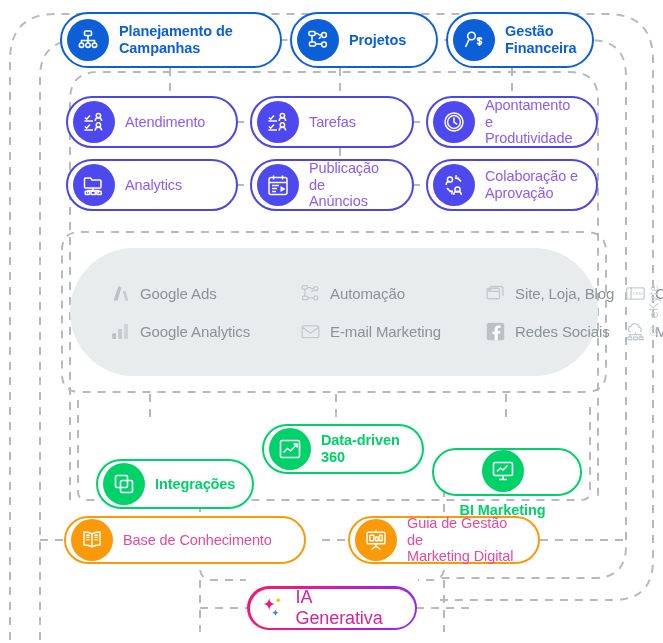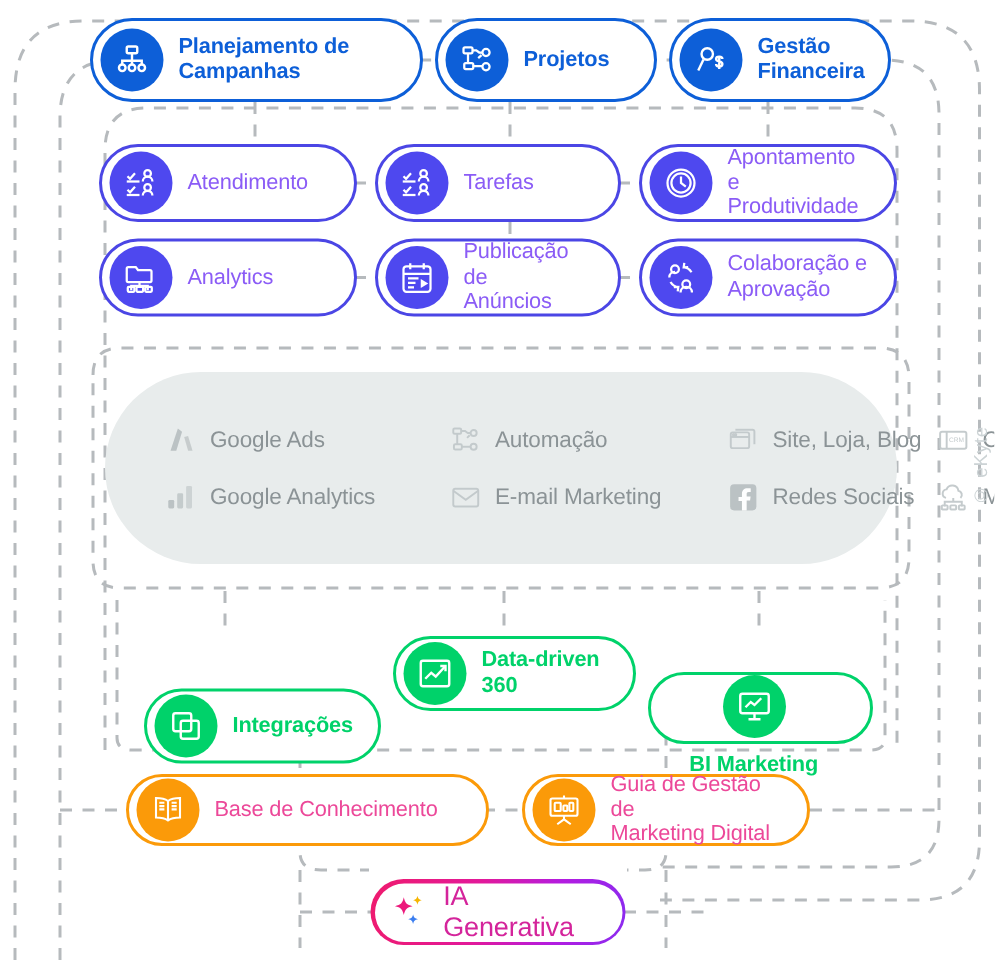--- a/index.html
+++ b/index.html
@@ -372,21 +372,21 @@
       <svg width="24" height="24" viewBox="0 0 24 24" fill="none" stroke="#fff" stroke-width="1.6">
         <rect x="2.5" y="3.5" width="19" height="13" rx="1.5"></rect>
         <path d="M12 16.5 v3.5 M8 20.5 h8"></path>
         <path d="M6 12.5 l3.5 -3.5 2.5 2 4.5 -4.5"></path>
       </svg>
     </span>
     <span class="lb">BI Marketing
 Digital</span>
   </div>
 
-  <div class="pill t-orange" style="left:84px;top:516px;width:242px;height:48px;">
+  <div class="pill t-orange" style="left:64px;top:516px;width:242px;height:48px;">
     <span class="ic">
       <svg width="24" height="24" viewBox="0 0 24 24" fill="none" stroke="#fff" stroke-width="1.4">
         <path d="M12 6 c-2 -1.5 -4.5 -2 -8 -2 v13 c3.5 0 6 .5 8 2 2 -1.5 4.5 -2 8 -2 V4 c-3.5 0 -6 .5 -8 2z"></path>
         <path d="M12 6 v13"></path>
         <path d="M6.2 7.2 h3.4 M6.2 9.4 h3.4 M6.2 11.6 h3.4 M14.4 7.2 h3.4 M14.4 9.4 h3.4 M14.4 11.6 h3.4"></path>
       </svg>
     </span>
     <span class="lb">Base de Conhecimento</span>
   </div>
 

